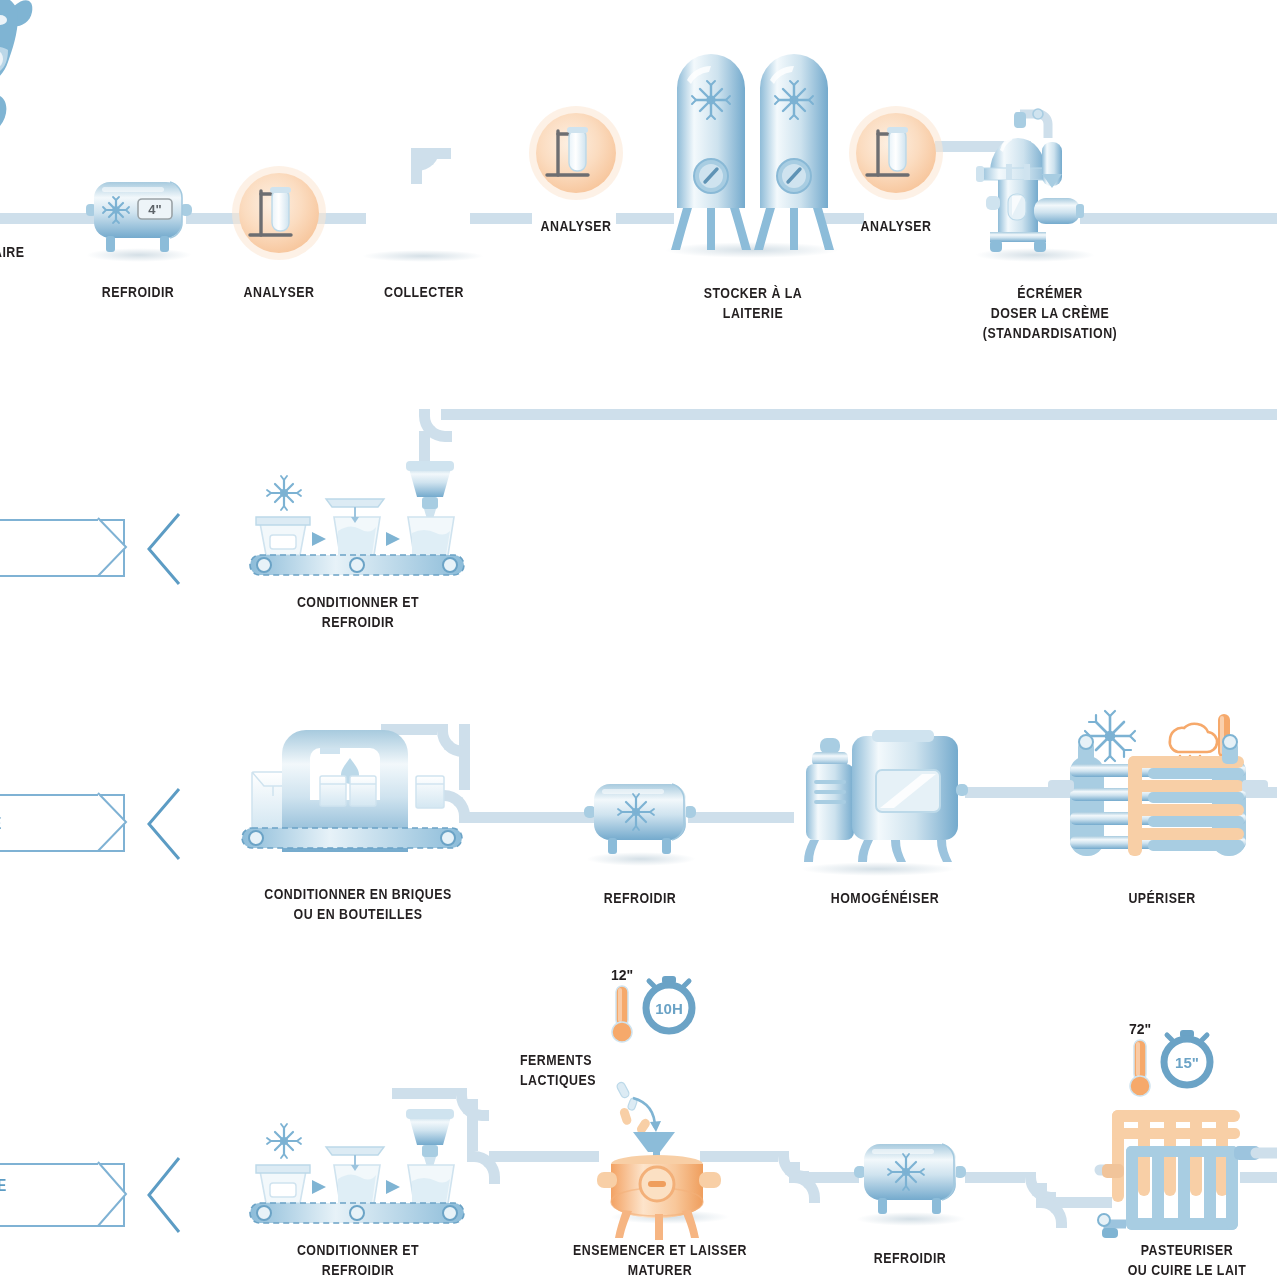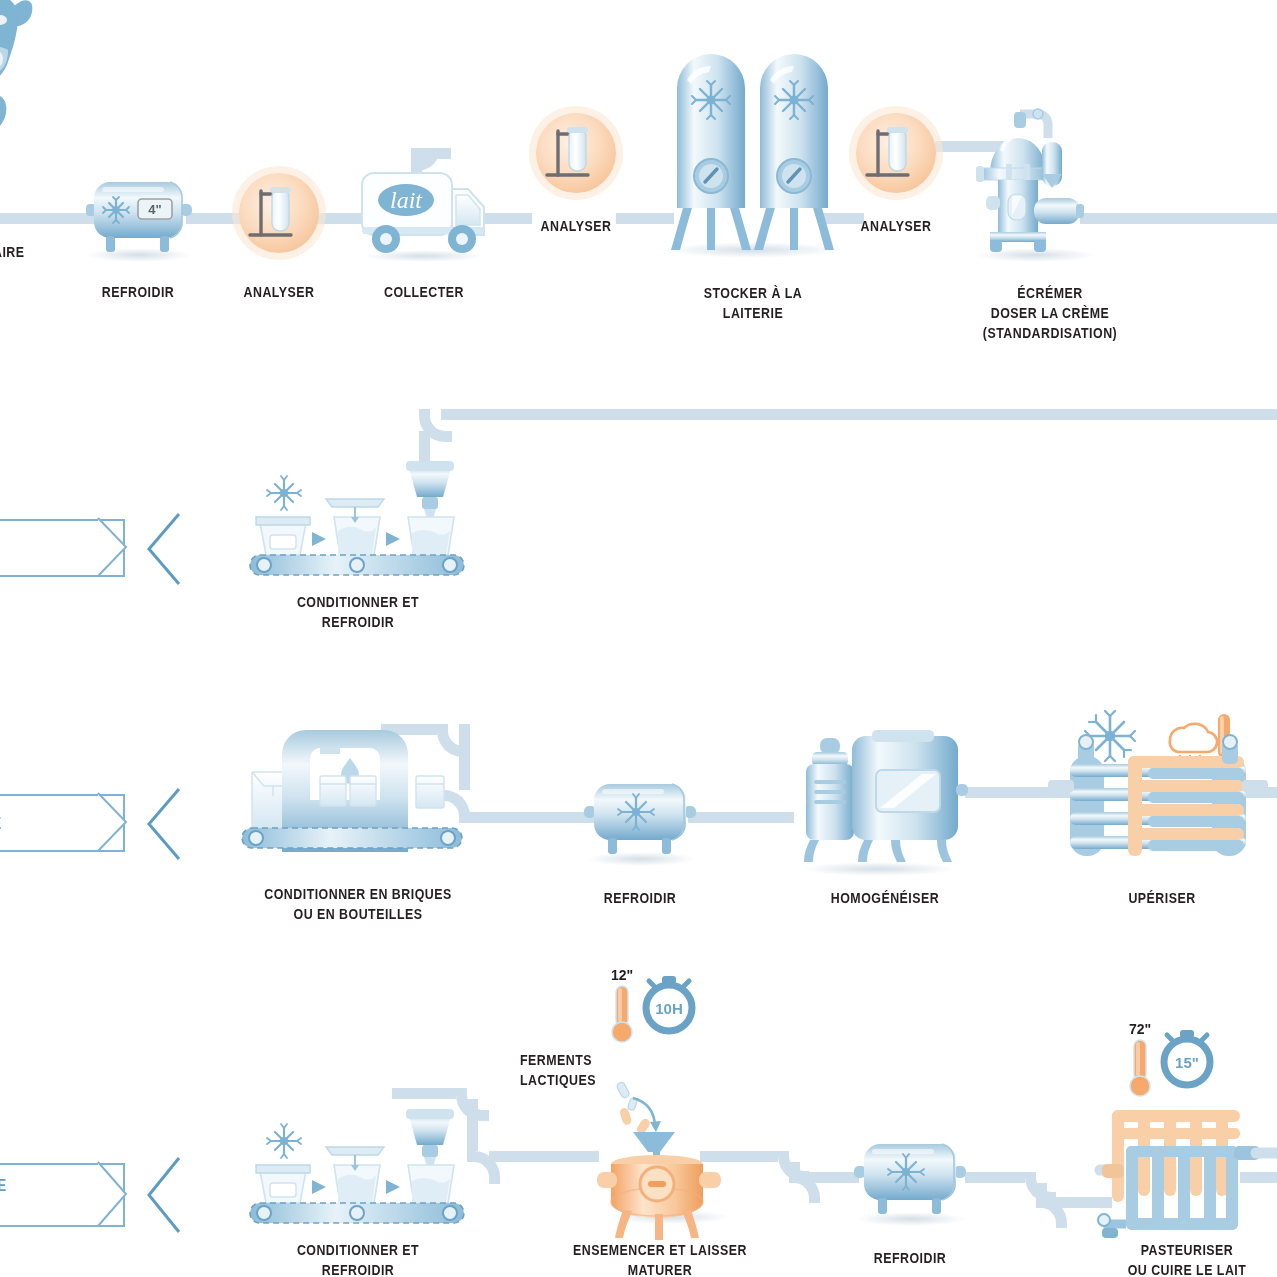--- a/index.html
+++ b/index.html
@@ -198,36 +198,20 @@
         <line x1="30" y1="29" x2="48" y2="29"></line>
         <line x1="19" y1="70" x2="60" y2="70"></line>
       </g>
       <rect x="41" y="24" width="17" height="42" rx="8" fill="url(#gGlass)" stroke="#bcd9e9" stroke-width="1.4"></rect>
       <rect x="39" y="22" width="21" height="6" rx="3" fill="#cfe3ef"></rect>
     </svg>
   </div>
   <div class="caption" style="left:219px;top:282px;width:120px;">ANALYSER</div>
 
   <div class="shadow" style="left:362px;top:250px;width:122px;height:12px;"></div>
-  <div class="node" style="left:360px;top:165px;width:130px;height:92px;">
-    <svg width="130" height="92" viewBox="0 0 130 92">
-      <rect x="2" y="8" width="90" height="62" rx="12" fill="#fdfeff" stroke="#cfe3ef" stroke-width="2"></rect>
-      <path d="M92 24 h16 l16 18 v28 h-32 z" fill="#fdfeff" stroke="#cfe3ef" stroke-width="2"></path>
-      <path d="M96 30 h12 l12 14 v16 h-24 z" fill="url(#gPale)" stroke="#cfe3ef" stroke-width="1.5"></path>
-      <rect x="2" y="62" width="122" height="7" rx="3" fill="#d6e8f2"></rect>
-      <ellipse cx="46" cy="35" rx="28" ry="16" fill="#7fb4d3"></ellipse>
-      <text x="46" y="43" text-anchor="middle" font-family="Liberation Serif, serif" font-style="italic" font-size="24" fill="#ffffff">lait</text>
-      <g>
-        <circle cx="26" cy="74" r="14" fill="#7fb4d3"></circle>
-          <circle cx="26" cy="74" r="6" fill="#eaf4fa"></circle>
-        <circle cx="102" cy="74" r="14" fill="#7fb4d3"></circle>
-          <circle cx="102" cy="74" r="6" fill="#eaf4fa"></circle>
-      </g>
-    </svg>
-  </div>
   <div class="caption" style="left:364px;top:282px;width:120px;">COLLECTER</div>
 
   <div class="node" style="left:528px;top:105px;width:96px;height:96px;">
     <svg width="96" height="96" viewBox="0 0 96 96">
       <circle cx="48" cy="48" r="47" fill="#fbe6d2" opacity=".55"></circle>
       <circle cx="48" cy="48" r="40" fill="url(#gAnalyse)"></circle>
       <g stroke="#6d6e71" stroke-width="3.4" stroke-linecap="round">
         <line x1="30" y1="26" x2="30" y2="70"></line>
           <line x1="30" y1="29" x2="48" y2="29"></line>
         <line x1="19" y1="70" x2="60" y2="70"></line>

